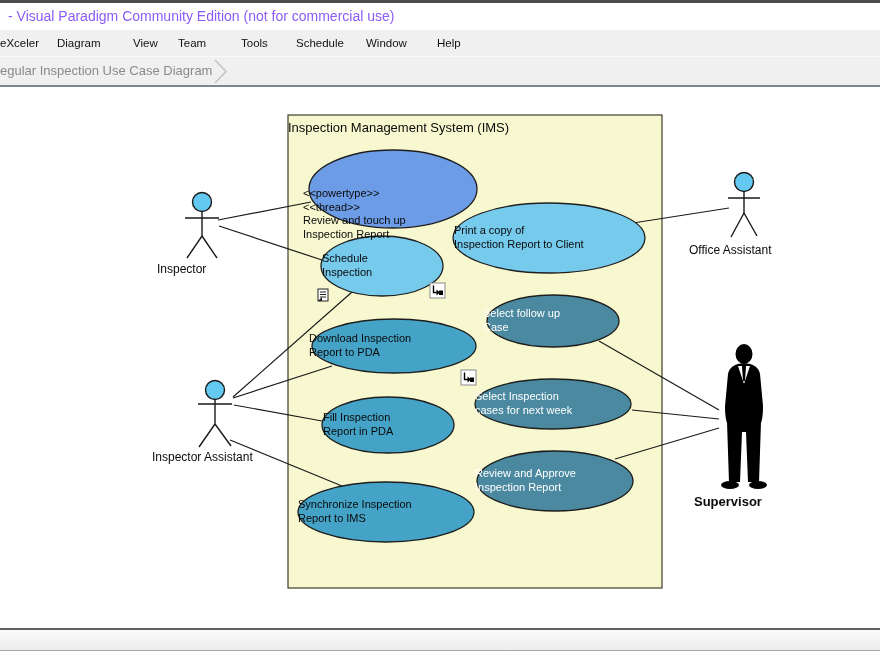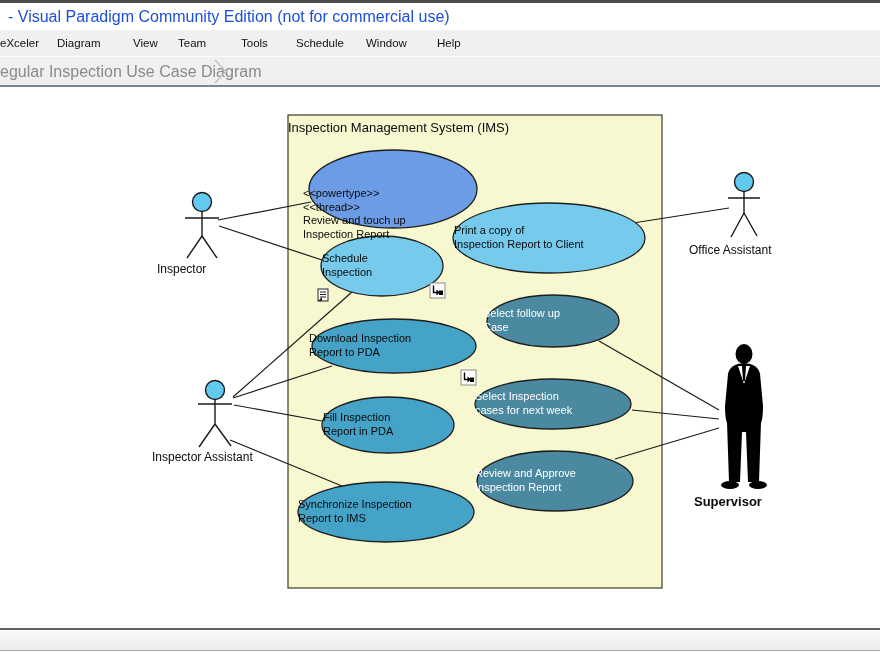--- a/index.html
+++ b/index.html
@@ -2,28 +2,28 @@
 <html><head>
 <meta charset="utf-8">
 <style>
   * { margin:0; padding:0; box-sizing:border-box; }
   html,body { width:880px; height:658px; overflow:hidden;
     font-family:"Liberation Sans", sans-serif; background:#fff; }
   .window { position:relative; width:880px; height:658px; background:#fff; }
 
   .top-border { position:absolute; left:0; top:0; width:880px; height:3px; background:#4d4d4d; }
   .titlebar { position:absolute; left:0; top:3px; width:880px; height:27px; background:#ffffff; }
-  .titlebar .title-text { position:absolute; left:8px; top:5px; font-size:16px; color:#1d4ed8; }
+  .titlebar .title-text { position:absolute; left:8px; top:5px; font-size:14px; color:#8b5cf6; }
 
   .menubar { position:absolute; left:0; top:30px; width:880px; height:26px; background:#f0f0f0;text-align:right; }
   .menu-item { position:absolute; top:0; height:26px; line-height:26px; font-size:11.5px; color:#111; cursor:default; }
 
   .tabbar { position:absolute; left:0; top:56px; width:880px; height:29px; background:#f0f0f0; border-top:1px solid #fafafa; }
   .tab { position:absolute; left:0; top:0; height:29px; }
-  .tab-label { position:absolute; left:0; top:6px; font-size:16px; color:#8a8a8a; white-space:nowrap; }
+  .tab-label { position:absolute; left:0; top:6px; font-size:13px; color:#8a8a8a; white-space:nowrap; }
   .tab-chevron { position:absolute; left:212px; top:1px; }
   .tabbar-bottom { position:absolute; left:0; top:85px; width:880px; height:2px; background:#7c8593; }
 
   .canvas { position:absolute; left:0; top:87px; width:880px; height:541px; background:#ffffff; }
   .canvas svg.diagram { position:absolute; left:0; top:0; }
 
   .lbl { position:absolute; white-space:pre-line; pointer-events:none; }
   .uc-lbl { font-size:11px; line-height:13.5px; color:#0a0a0a; }
   .uc-lbl.light { color:#ffffff; }
   .actor-lbl { font-size:12px; color:#0a0a0a; }

